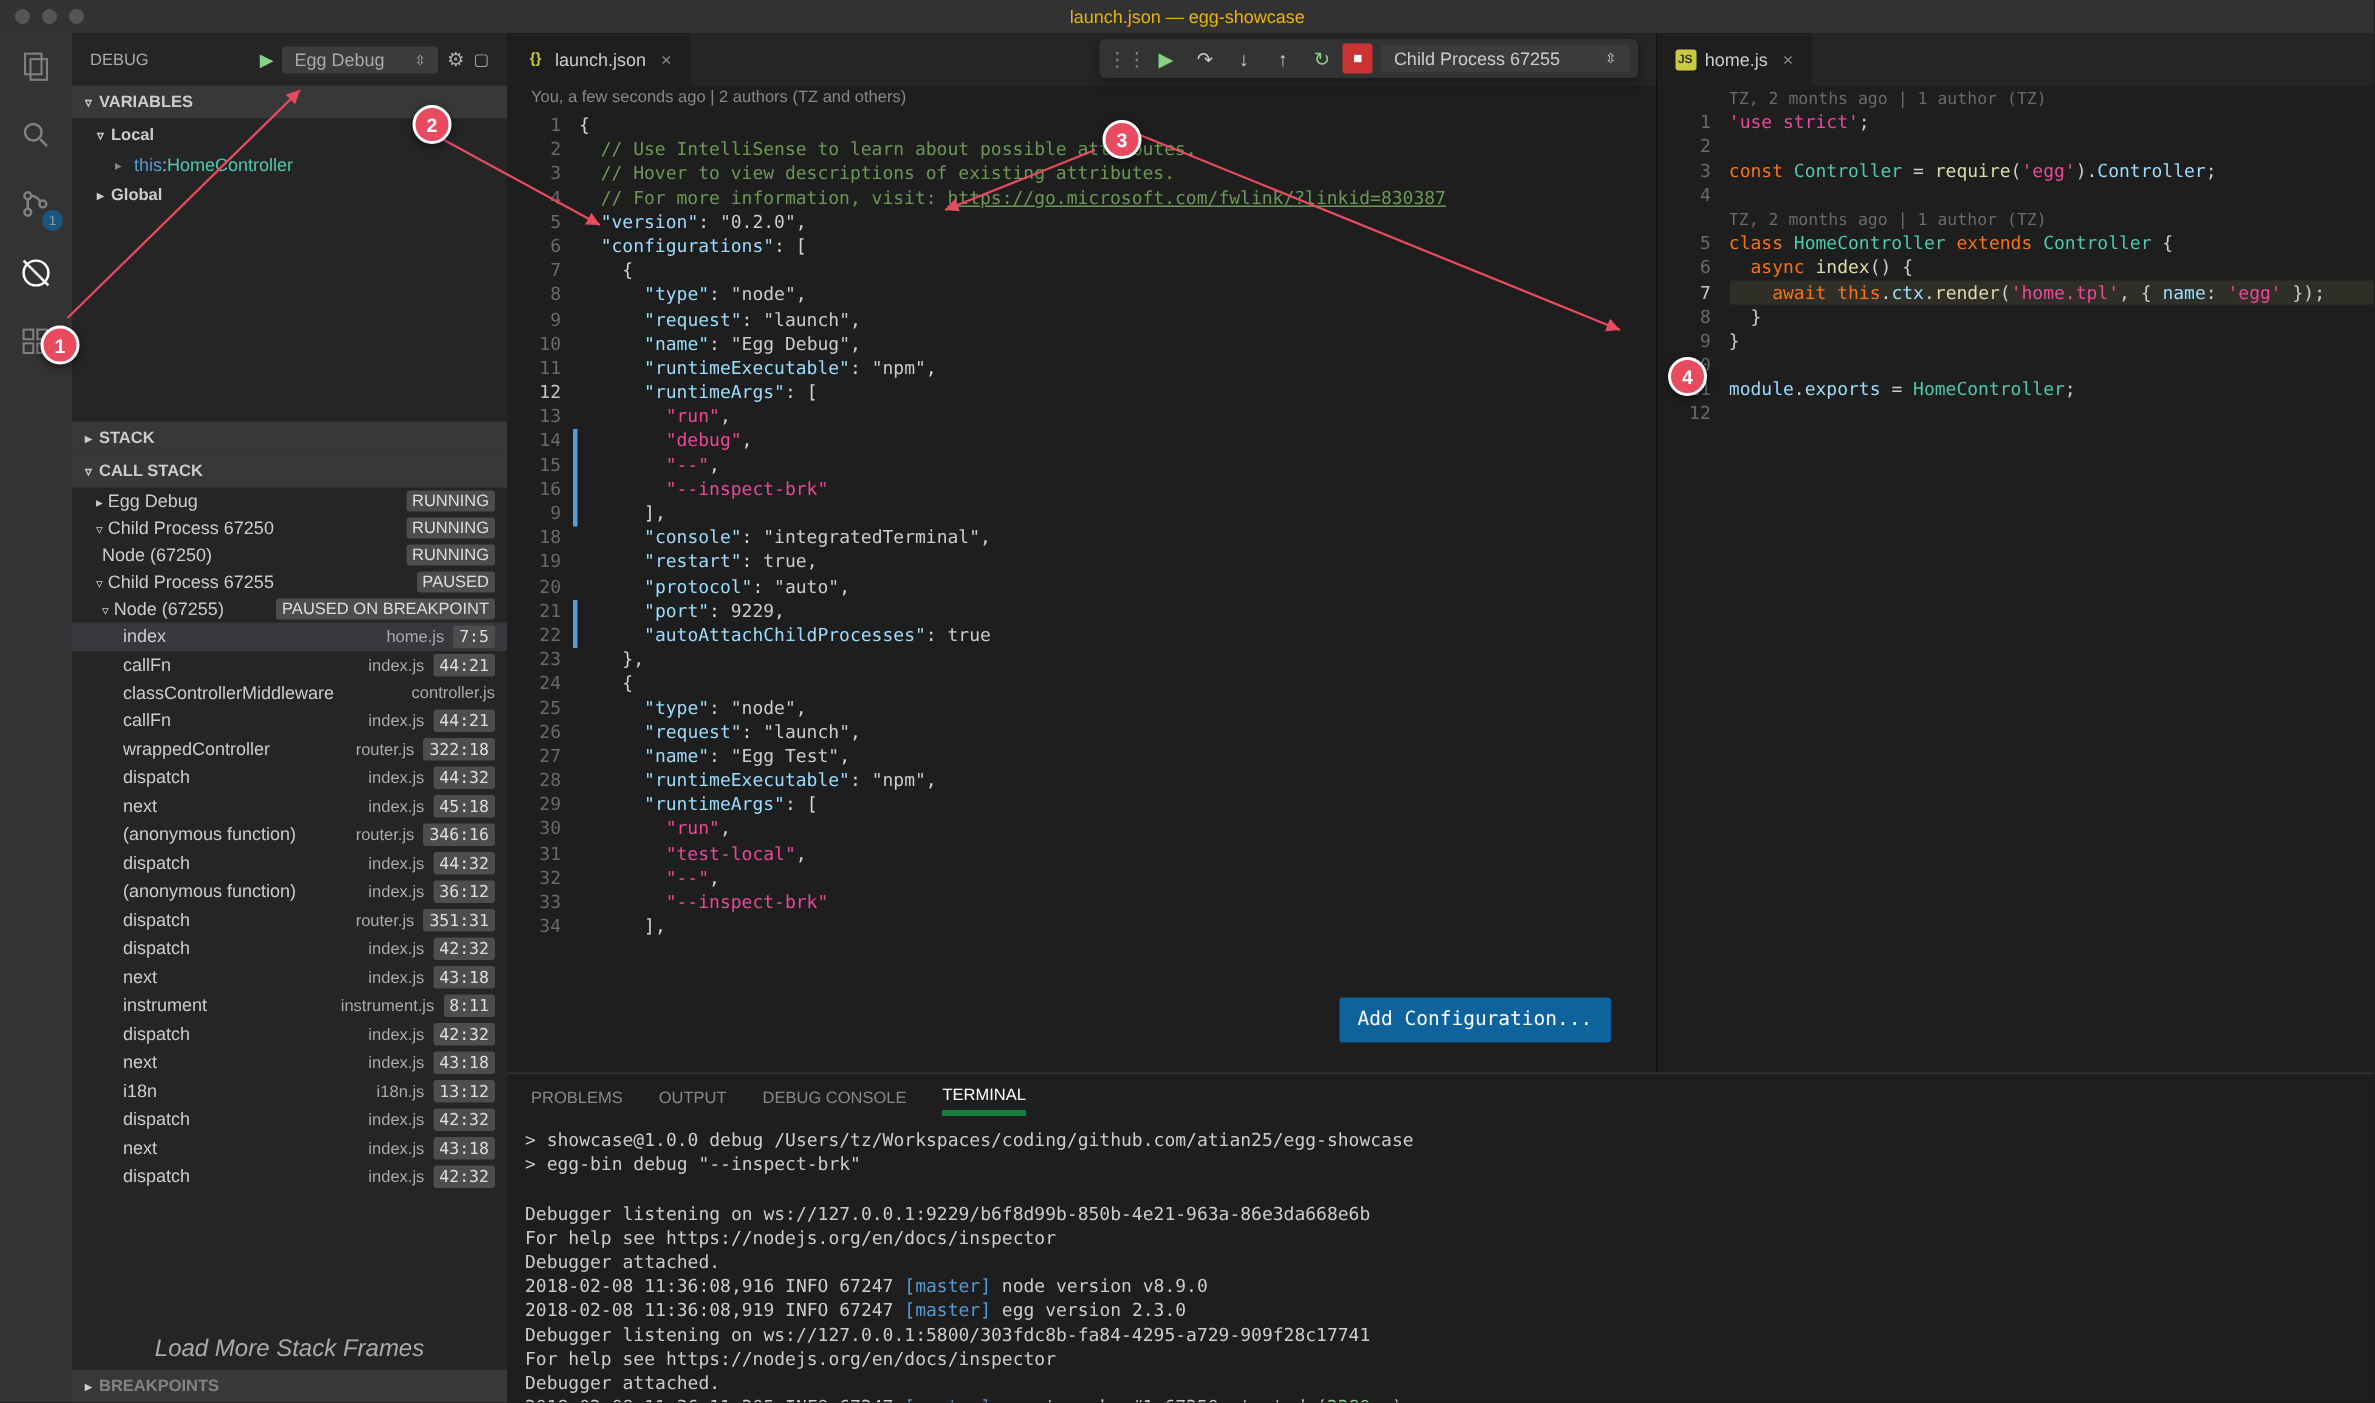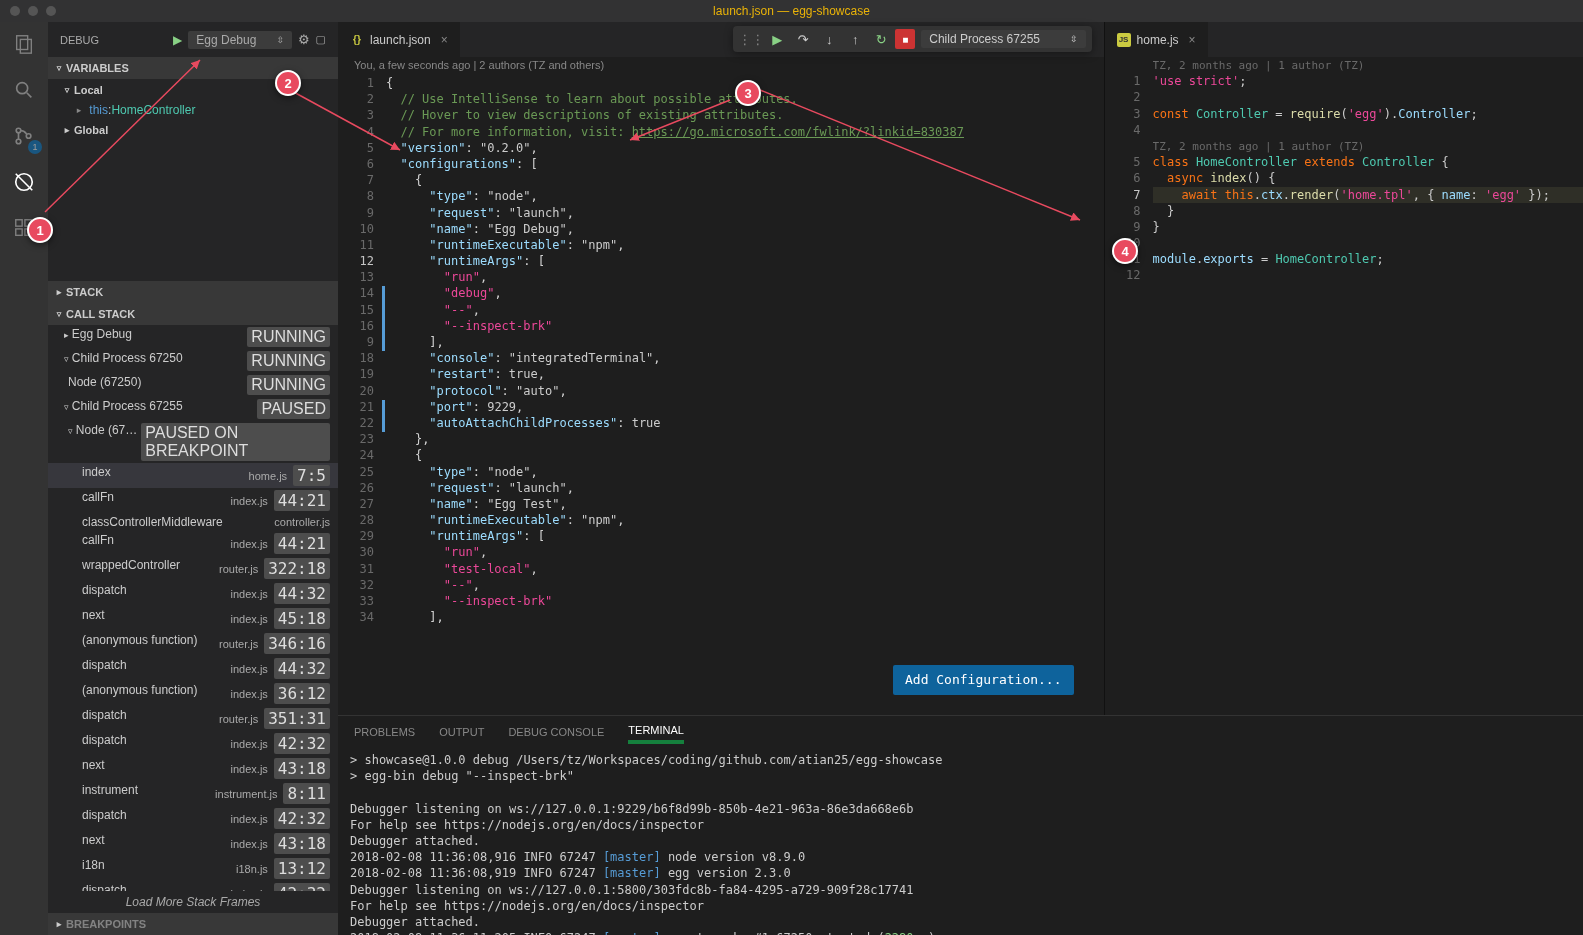--- a/index.html
+++ b/index.html
@@ -26,23 +26,23 @@
 .kw { color: #569cd6; }
 .cls { color: #4ec9b0; }
 .callstack { flex: 1; overflow-y: auto; }
 .cs-row { display: flex; justify-content: space-between; padding: 2px 8px 2px 16px; font-size: 12px; cursor: pointer; }
 .cs-row.l1 { padding-left: 20px; }
 .cs-row.l2 { padding-left: 34px; }
 .cs-row.sel { background: #37373d; }
 .cs-row .name { color: #ccc; white-space: nowrap; overflow: hidden; text-overflow: ellipsis; }
 .cs-row .loc { display: flex; gap: 6px; align-items: center; }
 .cs-row .file { color: #aaa; font-size: 11px; }
-.tag { background: #4d4d4d; color: #ddd; font-size: 16px; padding: 1px 4px; border-radius: 2px; }
+.tag { background: #4d4d4d; color: #ddd; font-size: 11px; padding: 1px 4px; border-radius: 2px; }
 .tag.ln { font-family: monospace; }
-.loadmore { text-align: center; font-style: italic; color: #aaa; font-size: 12px; padding: 4px; }
+.loadmore { text-align: center; font-style: italic; color: #aaa; font-size: 16px; padding: 4px; }
 .editor-area { flex: 1; display: flex; flex-direction: column; background: #1e1e1e; min-width: 0; }
 .editors-row { flex: 1; display: flex; min-height: 0; }
 .editor-col { display: flex; flex-direction: column; min-width: 0; }
 .editor-col:first-child { flex: 1.6; border-right: 1px solid #111; }
 .editor-col:last-child { flex: 1; }
 .tabbar { height: 35px; background: #252526; display: flex; align-items: flex-end; position: relative; }
 .tab { height: 35px; padding: 0 12px; display: flex; align-items: center; gap: 6px; font-size: 12px; background: #2d2d2d; border-right: 1px solid #252526; cursor: pointer; }
 .tab.active { background: #1e1e1e; }
 .tab .close { color: #888; margin-left: 4px; }
 .ficon { width: 14px; height: 14px; display: inline-flex; align-items: center; justify-content: center; font-size: 10px; border-radius: 2px; }

